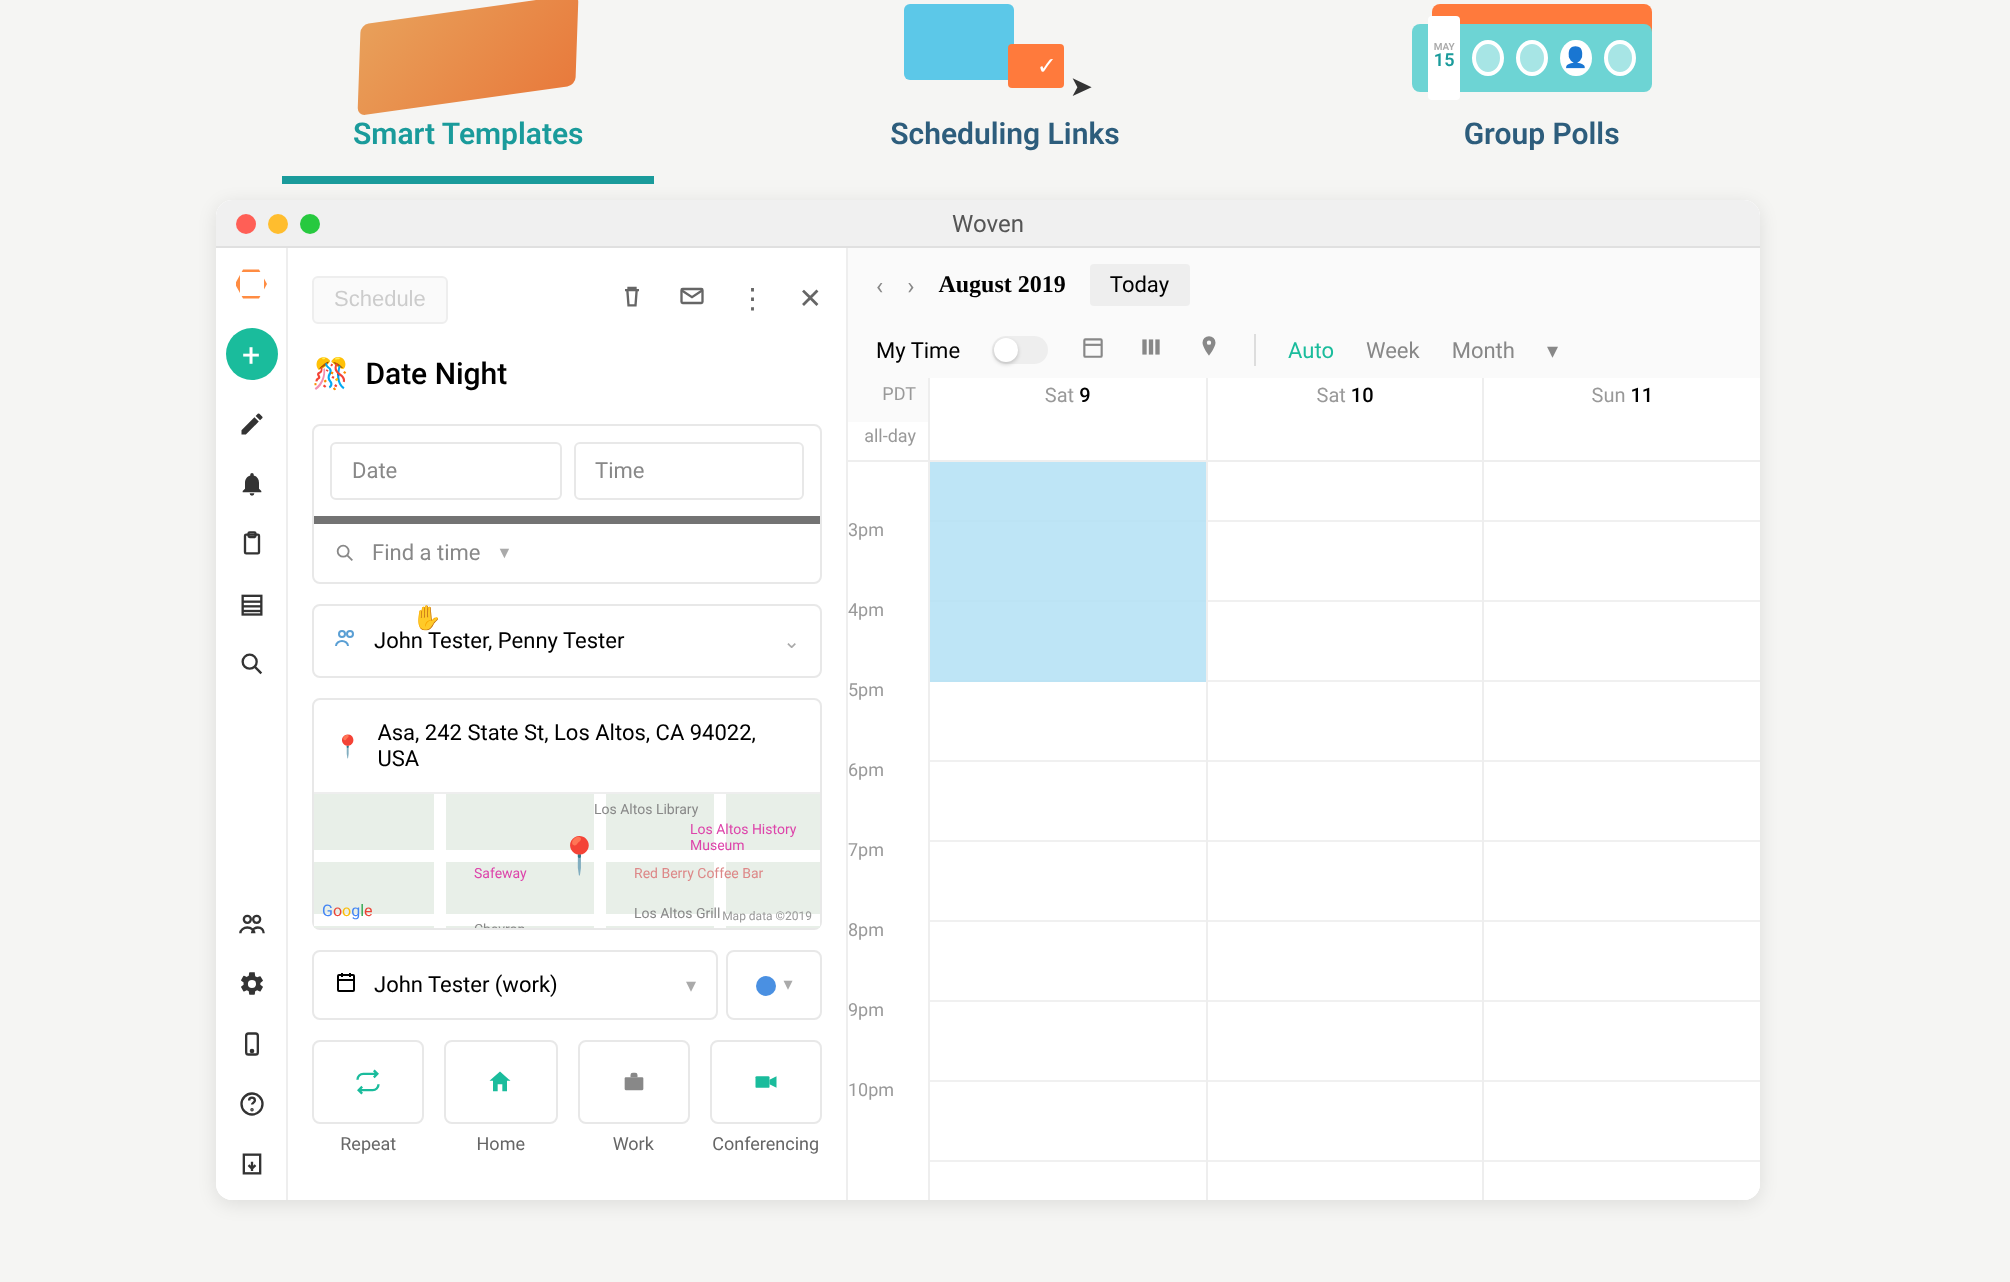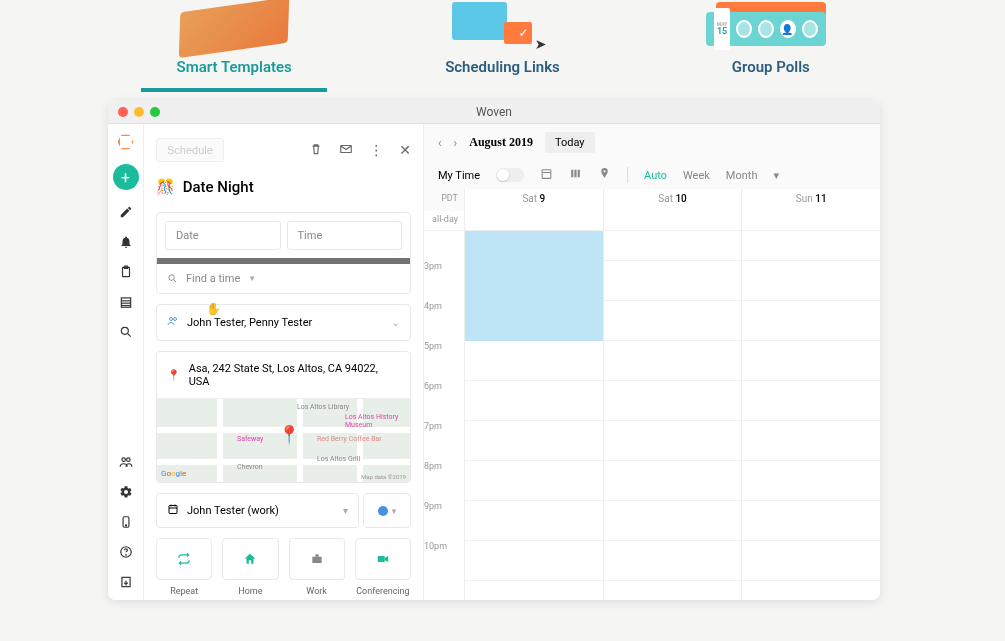--- a/index.html
+++ b/index.html
@@ -44,27 +44,27 @@
 .detail-header { display: flex; align-items: center; gap: 12px; margin-bottom: 16px; }
 .schedule-btn { padding: 5px 10px; font-size: 11px; color: #ccc; background: #fafafa; border: 1px solid #eee; border-radius: 3px; cursor: pointer; }
 .header-icons { margin-left: auto; display: flex; gap: 16px; color: #666; }
 .hi { cursor: pointer; font-size: 14px; }
 
 .event-title { display: flex; align-items: center; gap: 8px; font-size: 15px; font-weight: 500; margin-bottom: 16px; }
 
 .card { border: 1px solid #e8e8e8; border-radius: 4px; margin-bottom: 10px; background:#fff; }
 .date-row { display: flex; gap: 6px; padding: 8px; }
 .date-input { flex: 1; border: 1px solid #e8e8e8; border-radius: 3px; padding: 7px 10px; font-size: 11px; color: #888; cursor: pointer; }
-.find-time { padding: 8px 10px; border-top: 6px solid #737373; font-size: 11px; color: #888; display: flex; align-items: center; gap: 8px; cursor:pointer; }
+.find-time { padding: 8px 10px; border-top: 4px solid #737373; font-size: 11px; color: #888; display: flex; align-items: center; gap: 8px; cursor:pointer; }
 
 .people-row { padding: 10px; font-size: 11px; display: flex; align-items: center; gap: 8px; cursor:pointer; }
 .people-row .chev { margin-left: auto; color: #aaa; font-size: 10px; }
 
 .loc-row { padding: 10px; font-size: 11px; display: flex; align-items: center; gap: 8px; }
-.map { height: 84px; background: #e8efe8; position: relative; border-top:1px solid #eee; overflow:hidden;padding-left:41px; }
+.map { height: 68px; background: #e8efe8; position: relative; border-top:1px solid #eee; overflow:hidden;padding-left:41px; }
 .map-roads { position:absolute; inset:0; }
 .road-h { position:absolute; height:6px; background:#fff; left:0; right:0; }
 .road-v { position:absolute; width:6px; background:#fff; top:0; bottom:0; }
 .pin { position:absolute; left:48%; top:30%; font-size:18px; color:#e74c3c; }
 .map-label { position:absolute; font-size:7px; color:#888; }
 .google-lbl { position:absolute; left:4px; bottom:4px; font-size:8px; }
 .google-lbl .b{color:#4285f4}.google-lbl .r{color:#ea4335}.google-lbl .y{color:#fbbc05}.google-lbl .g{color:#34a853}
 .map-attr { position:absolute; right:4px; bottom:2px; font-size:6px; color:#999; }
 
 .cal-row { display:flex; gap:4px; }

